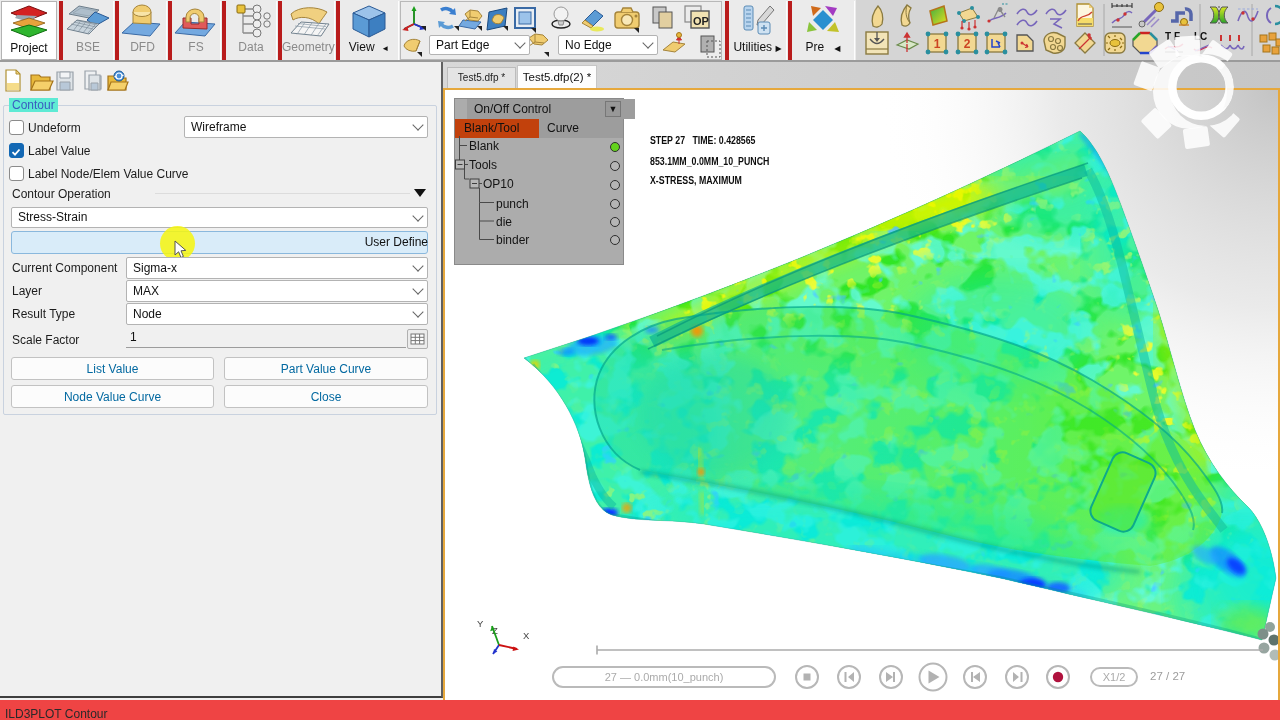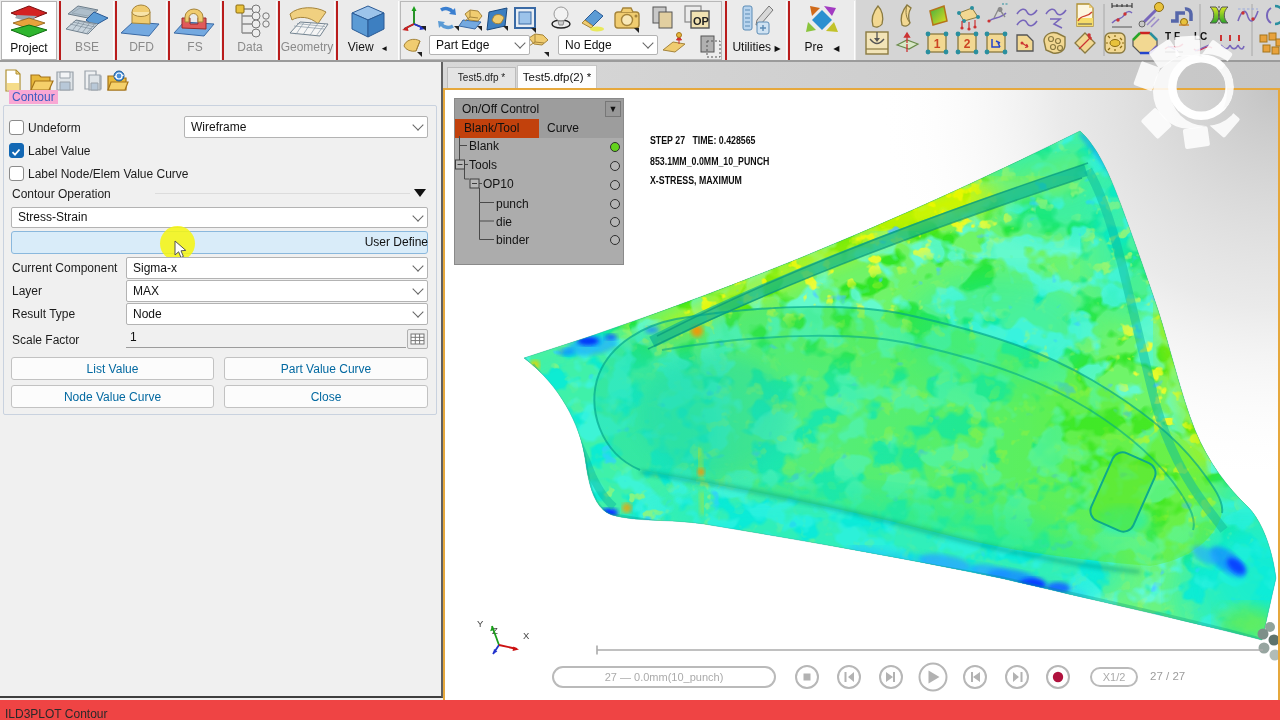--- a/index.html
+++ b/index.html
@@ -1,18 +1,18 @@
 <!DOCTYPE html>
 <html><head><meta charset="utf-8">
 <style>
 *{margin:0;padding:0;box-sizing:border-box}
 html,body{width:1280px;height:720px;overflow:hidden;font-family:"Liberation Sans",sans-serif;background:#f0f0f0}
 .abs{position:absolute}
 #toolbar{left:0;top:0;width:1280px;height:62px;background:#ebebeb;border-bottom:2px solid #9b9b9b}
-.bigbtn{position:absolute;top:1px;height:59px;border-left:2px solid #b91c1c;border-right:1px solid #fdfdfd;text-align:center;font-size:12px}
+.bigbtn{position:absolute;top:1px;height:59px;border-left:4px solid #b91c1c;border-right:1px solid #fdfdfd;text-align:center;font-size:12px}
 .bigbtn .lbl{position:absolute;left:0;right:0;top:39px;color:#8a8a8a}
 .bigbtn .ic{position:absolute;left:50%;top:3px;transform:translateX(-50%)}
 #leftpanel{left:0;top:62px;width:443px;height:636px;background:#f0f0f0;border-right:2px solid #606060;border-bottom:2px solid #3e3e3e}
 .combo{position:absolute;background:#fff;border:1px solid #b3b3b3;border-radius:2px;font-size:12px;color:#111;line-height:19px;padding-left:6px}
 .combo .chev{position:absolute;right:5px;top:50%;width:8px;height:8px;margin-top:-6px;border-right:1.6px solid #666;border-bottom:1.6px solid #666;transform:rotate(45deg)}
 .cb{position:absolute;width:15px;height:15px;border:1.5px solid #8b8b8b;border-radius:3px;background:#fff}
 .lab{position:absolute;font-size:12px;color:#1c1c1c}
 .pbtn{position:absolute;background:#fcfcfc;border:1px solid #c2c2c2;border-radius:3px;font-size:12px;color:#0369a1;text-align:center}
 #tabstrip{left:443px;top:62px;width:837px;height:26px;background:linear-gradient(to right,#d8d8d8,#c6c6c6)}
 #viewport{left:443px;top:88px;width:837px;height:615px;background:#fff;border:2px solid #e6a83c}
@@ -391,21 +391,21 @@
         <path d="M56 13 h10 v8 h-10Z" fill="#b8c8d8" stroke="#9aa2aa"></path>
 <path d="M81 2 h11 v5 h5 v13 h-16Z" fill="#eef0f2" stroke="#9aa2aa" stroke-width="1.2"></path>
         <path d="M85 6 h11 v15 h-11Z" fill="#dfe4e8" stroke="#9aa2aa" stroke-width="1.2"></path>
         <path d="M87 14 h7 v7 h-7Z" fill="#b8c8d8" stroke="#9aa2aa"></path>
 <path d="M104 7 h7 l2 2 h9 v12 h-18Z" fill="#e8b93c" stroke="#a5741a" stroke-width="1.2"></path>
         <path d="M104 21 l3 -8 h17 l-3 8Z" fill="#f5d06a" stroke="#a5741a" stroke-width="1.2"></path>
         <circle cx="115" cy="7" r="5" fill="#4a90d9" stroke="#1a5a99"></circle>
         <path d="M112 7 a3 3 0 0 1 6 0 l1.5 -1 M118 7 a3 3 0 0 1 -6 0 l-1.5 1" stroke="#fff" stroke-width="1.2" fill="none"></path>
 </svg></div>
  <div class="abs" style="left:3px;top:43px;width:434px;height:310px;border:1px solid #c9d2df;border-radius:2px"></div>
- <div class="lab" style="left:9px;top:28px;color:#3b5cc0;background:#f9a8d4;padding:0 3px">Contour</div>
+ <div class="lab" style="left:9px;top:36px;color:#3b5cc0;background:#5eead4;padding:0 3px">Contour</div>
  <div class="cb" style="left:9px;top:58px"></div>
     <div class="lab" style="left:28px;top:59px">Undeform</div>
  <div class="combo" style="left:184px;top:54px;width:244px;height:22px;line-height:21px">Wireframe<span class="chev"></span></div>
  <div class="cb" style="left:9px;top:81px;background:#1368b4;border-color:#1368b4"><svg width="12" height="12" viewBox="0 0 12 12">
         <path d="M2.5 6.2 L5 8.7 L9.5 3.5" stroke="#fff" stroke-width="1.8" fill="none"></path>
       </svg></div>
  <div class="lab" style="left:28px;top:82px">Label Value</div>
  <div class="cb" style="left:9px;top:104px"></div>
     <div class="lab" style="left:28px;top:105px">Label Node/Elem Value Curve</div>
  <div class="lab" style="left:12px;top:125px">Contour Operation</div>
@@ -572,21 +572,21 @@
  <path d="M524 358 Q802 270 1080 131 C1097 146 1110 175 1121 205 C1135 243 1148 280 1158 310 C1170 347 1181 395 1195 430 C1208 462 1228 488 1248 507 C1262 521 1272 548 1276 578 L1262 640 C1200 624 1098 601 1000 578 C904 558 800 540 704 524 C670 519 636 522 612 515 C595 509 589 488 585 458 C580 425 560 385 524 358 Z" fill="none" stroke="rgba(40,150,140,.3)" stroke-width="1"></path>
  <g>
   <circle cx="1270" cy="627" r="5" fill="#8fa39c"></circle>
   <circle cx="1263" cy="634" r="5.5" fill="#7d8f89"></circle>
   <circle cx="1274" cy="640" r="5.5" fill="#5e736c"></circle>
   <circle cx="1264" cy="648" r="5.5" fill="#97a5a0"></circle>
   <circle cx="1275" cy="655" r="5.5" fill="#b1bcb7"></circle>
  </g>
  </svg>
  <div id="onoff" class="abs">
-   <div class="abs" style="left:0;top:0;width:168px;height:20px;background:#9d9d9d;padding:3px 0 0 7px">On/Off Control</div>
+   <div class="abs" style="left:12px;top:0;width:168px;height:20px;background:#9d9d9d;padding:3px 0 0 7px">On/Off Control</div>
    <div class="abs" style="left:150px;top:2px;width:16px;height:16px;background:#989898;border:1px solid #777;text-align:center;font-size:9px;color:#111;line-height:15px">▼</div>
    <div class="abs" style="left:0;top:20px;width:168px;height:19px;background:#9d9d9d"></div>
    <div class="abs" style="left:0;top:20px;width:84px;height:19px;background:#c2410c;padding:2px 0 0 9px">Blank/Tool</div>
    <div class="abs" style="left:92px;top:22px">Curve</div>
    <svg class="abs" style="left:0;top:37px" width="168" height="130" viewBox="0 0 168 130">
      <g stroke="#4a4a4a" stroke-width="1" fill="none">
        <path d="M4.5 0 V24 M4.5 9.5 H12"></path>
        <path d="M9.5 33 V43 H14"></path>
        <path d="M24.5 52 V66.5 H39 M24.5 66.5 V85 H39 M24.5 85 V103.5 H39"></path>
      </g>

